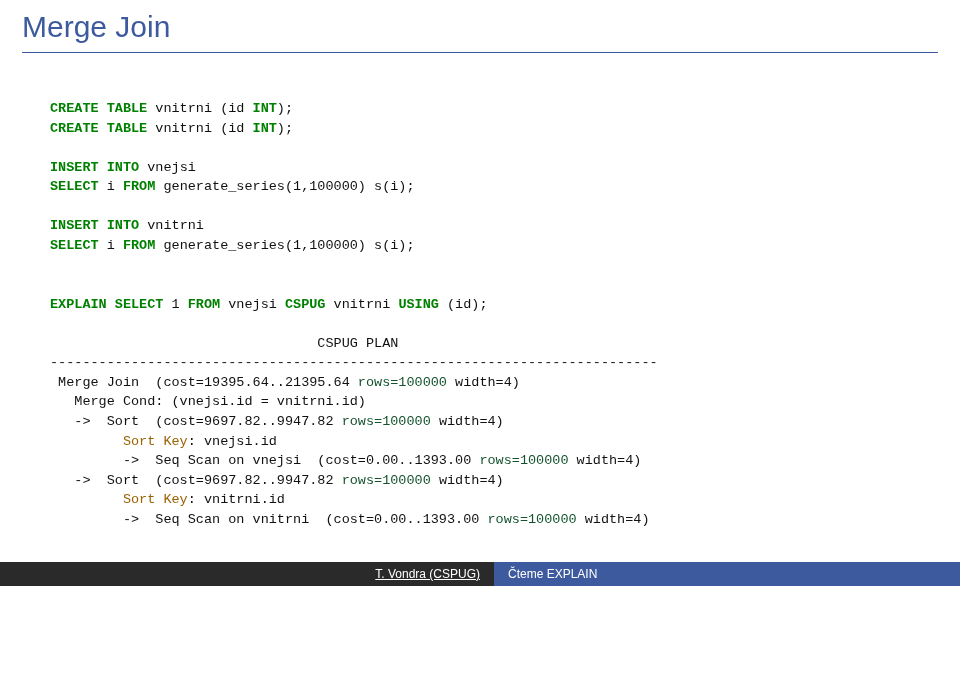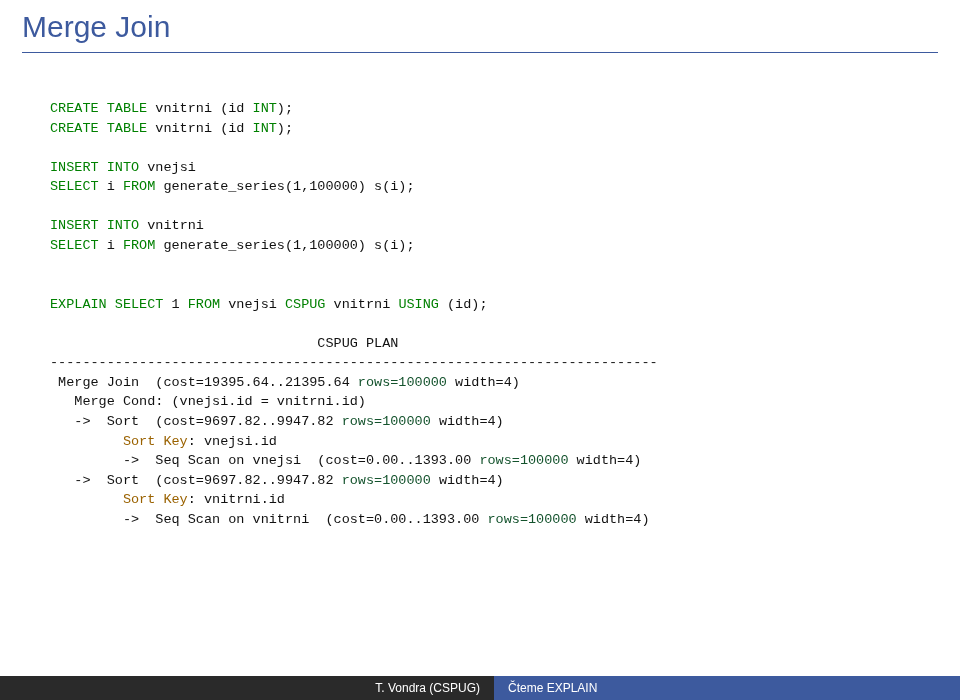--- a/index.html
+++ b/index.html
@@ -7,21 +7,21 @@
     padding: 0;
     width: 960px;
     height: 700px;
     font-family: "Helvetica Neue", Helvetica, Arial, sans-serif;
     background: #fff;
     position: relative;
     overflow: hidden;
   }
   .slide {
     width: 960px;
-    height: 700px;
+    height: 586px;
     position: relative;
     display: flex;
     flex-direction: column;
   }
   .title-area {
     padding: 10px 22px 4px 22px;
   }
   .title {
     color: #3d5a9e;
     font-size: 30px;
@@ -38,40 +38,41 @@
     padding: 42px 50px 0 50px;
   }
   pre {
     font-family: "Courier New", Courier, monospace;
     font-size: 13.5px;
     line-height: 1.45;
     margin: 0;
     white-space: pre;
     color: #111;
   }
-  .kw { color: #008000; font-weight: normal; }
+  .kw { color: #008000; font-weight: bold; }
   .key { color: #9a6200; }
   .rows { color: #14532d; }
   .footer {
     position: absolute;
     bottom: 0;
     left: 0;
     right: 0;
     height: 24px;
     display: flex;
   }
   .footer-left {
     background: #2a2a2a;
     color: #fff;
     flex: 0 0 50%;
     display: flex;
     align-items: center;
     justify-content: flex-end;
     padding-right: 14px;
     font-size: 12px;
+    text-decoration: underline;
   }
   .footer-right {
     background: #3d5a9e;
     color: #fff;
     flex: 0 0 50%;
     display: flex;
     align-items: center;
     justify-content: flex-start;
     padding-left: 14px;
     font-size: 12px;

